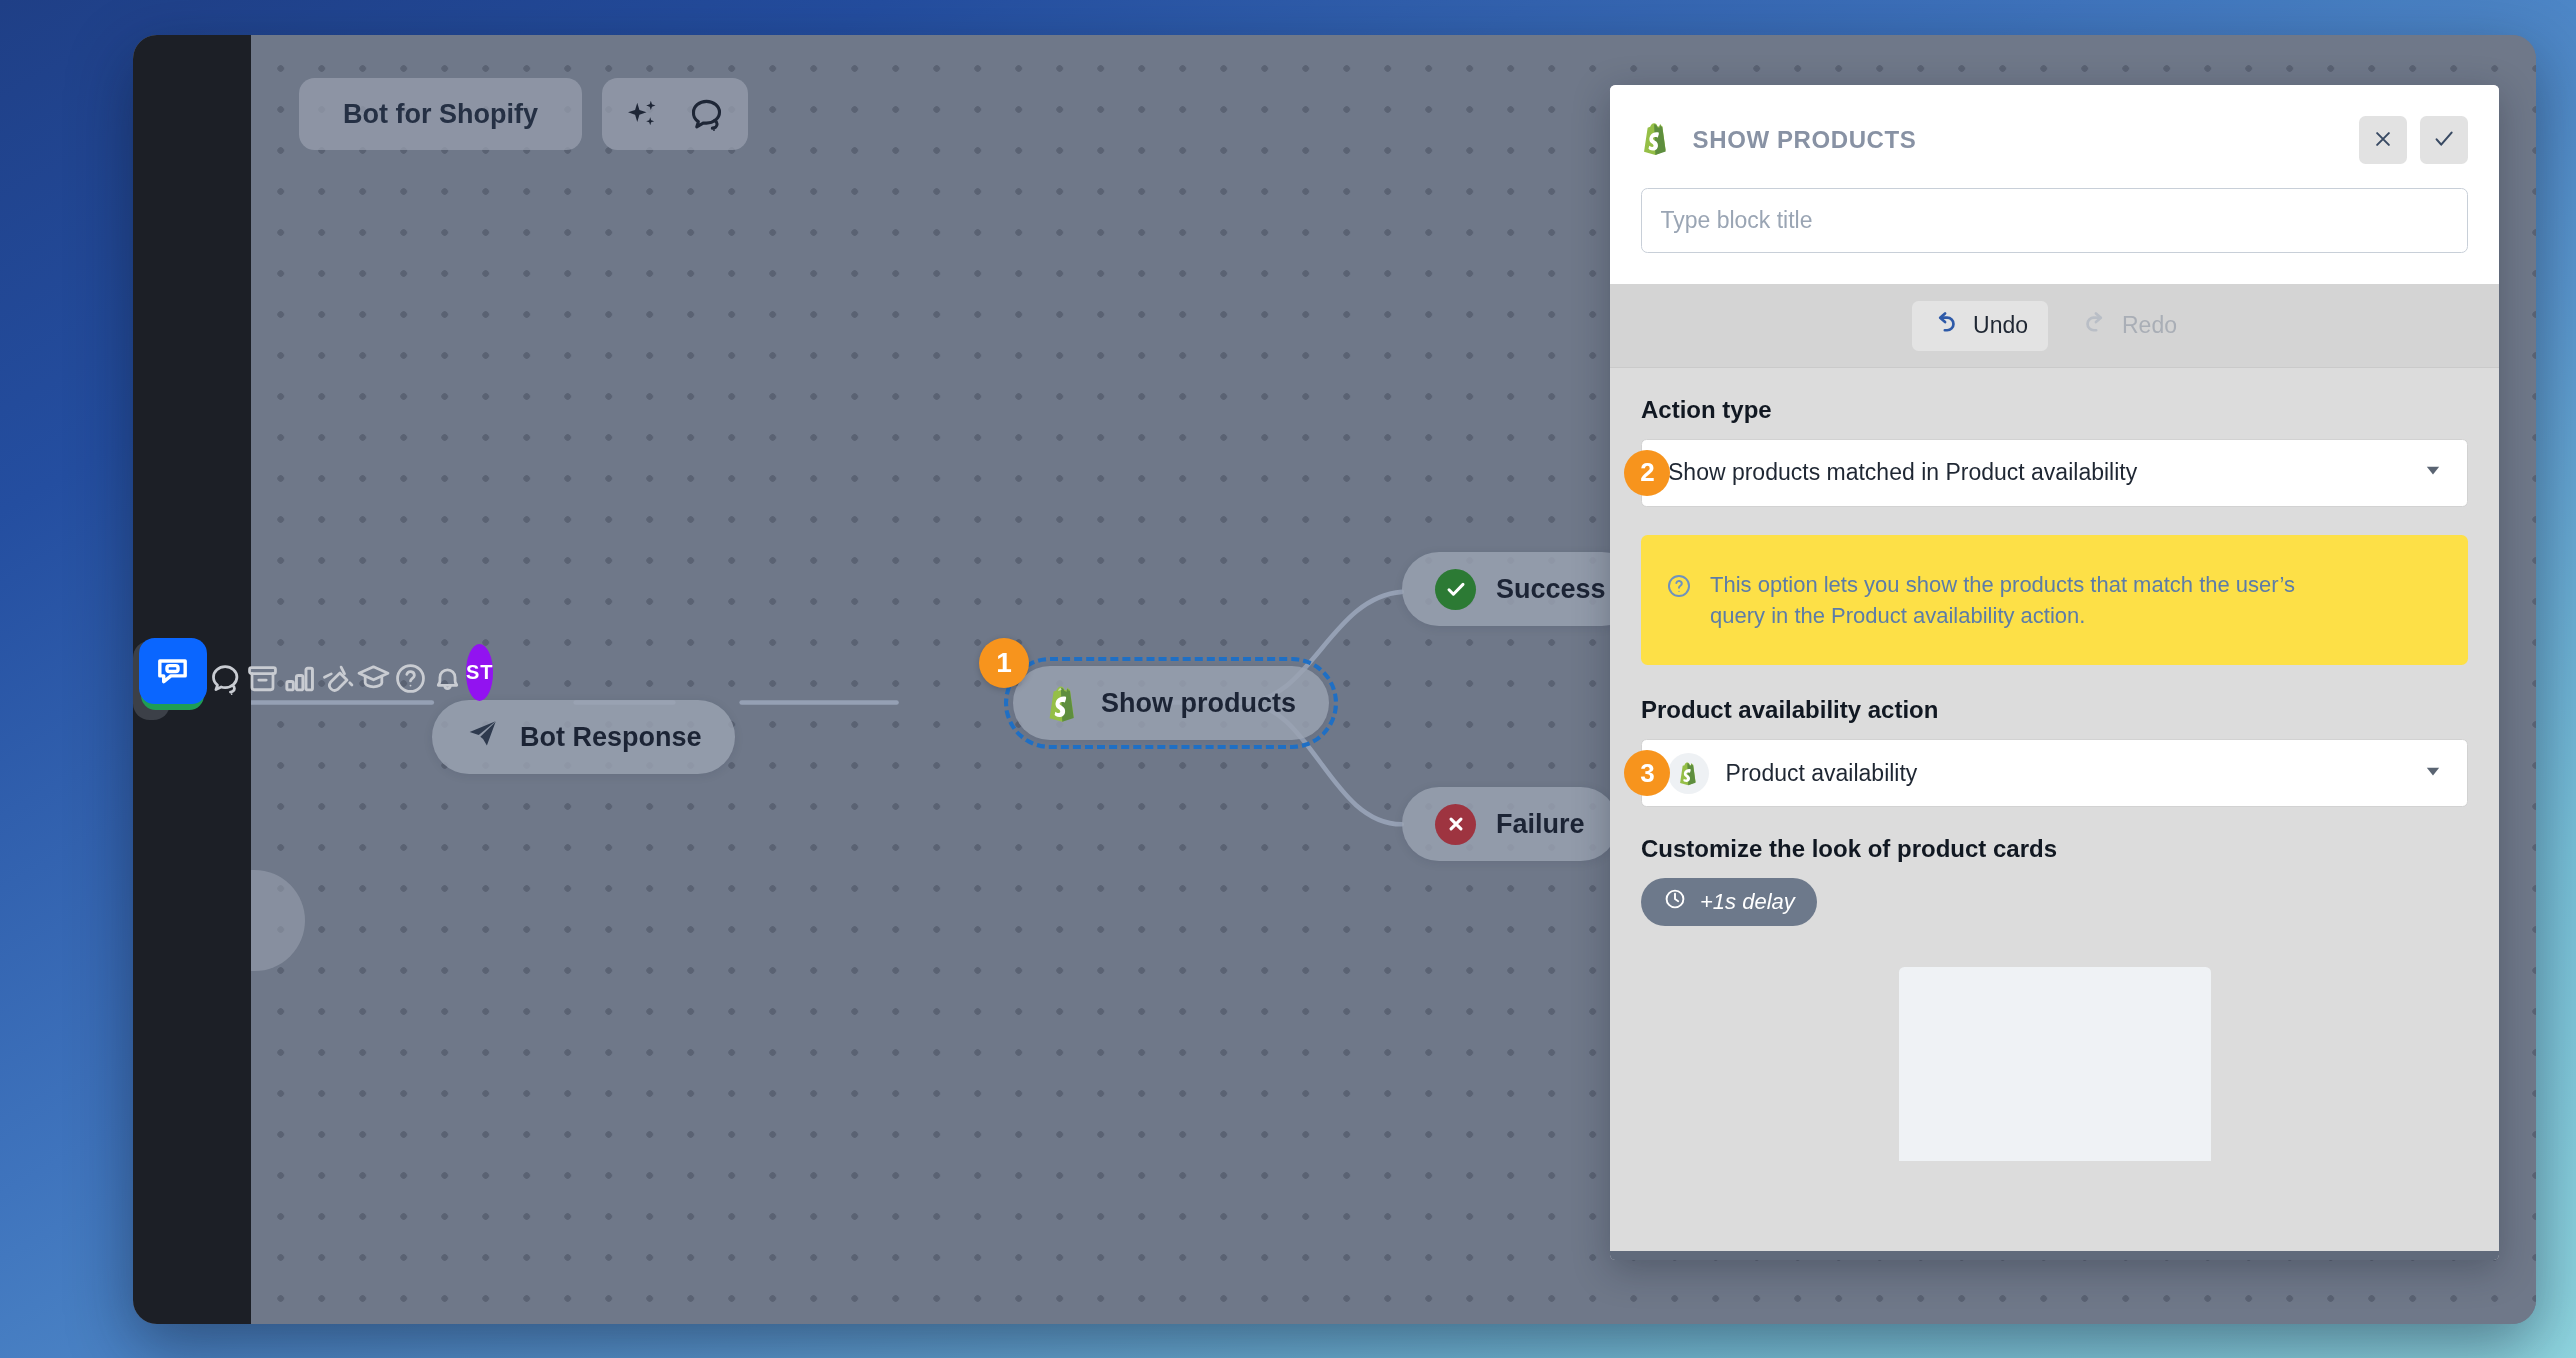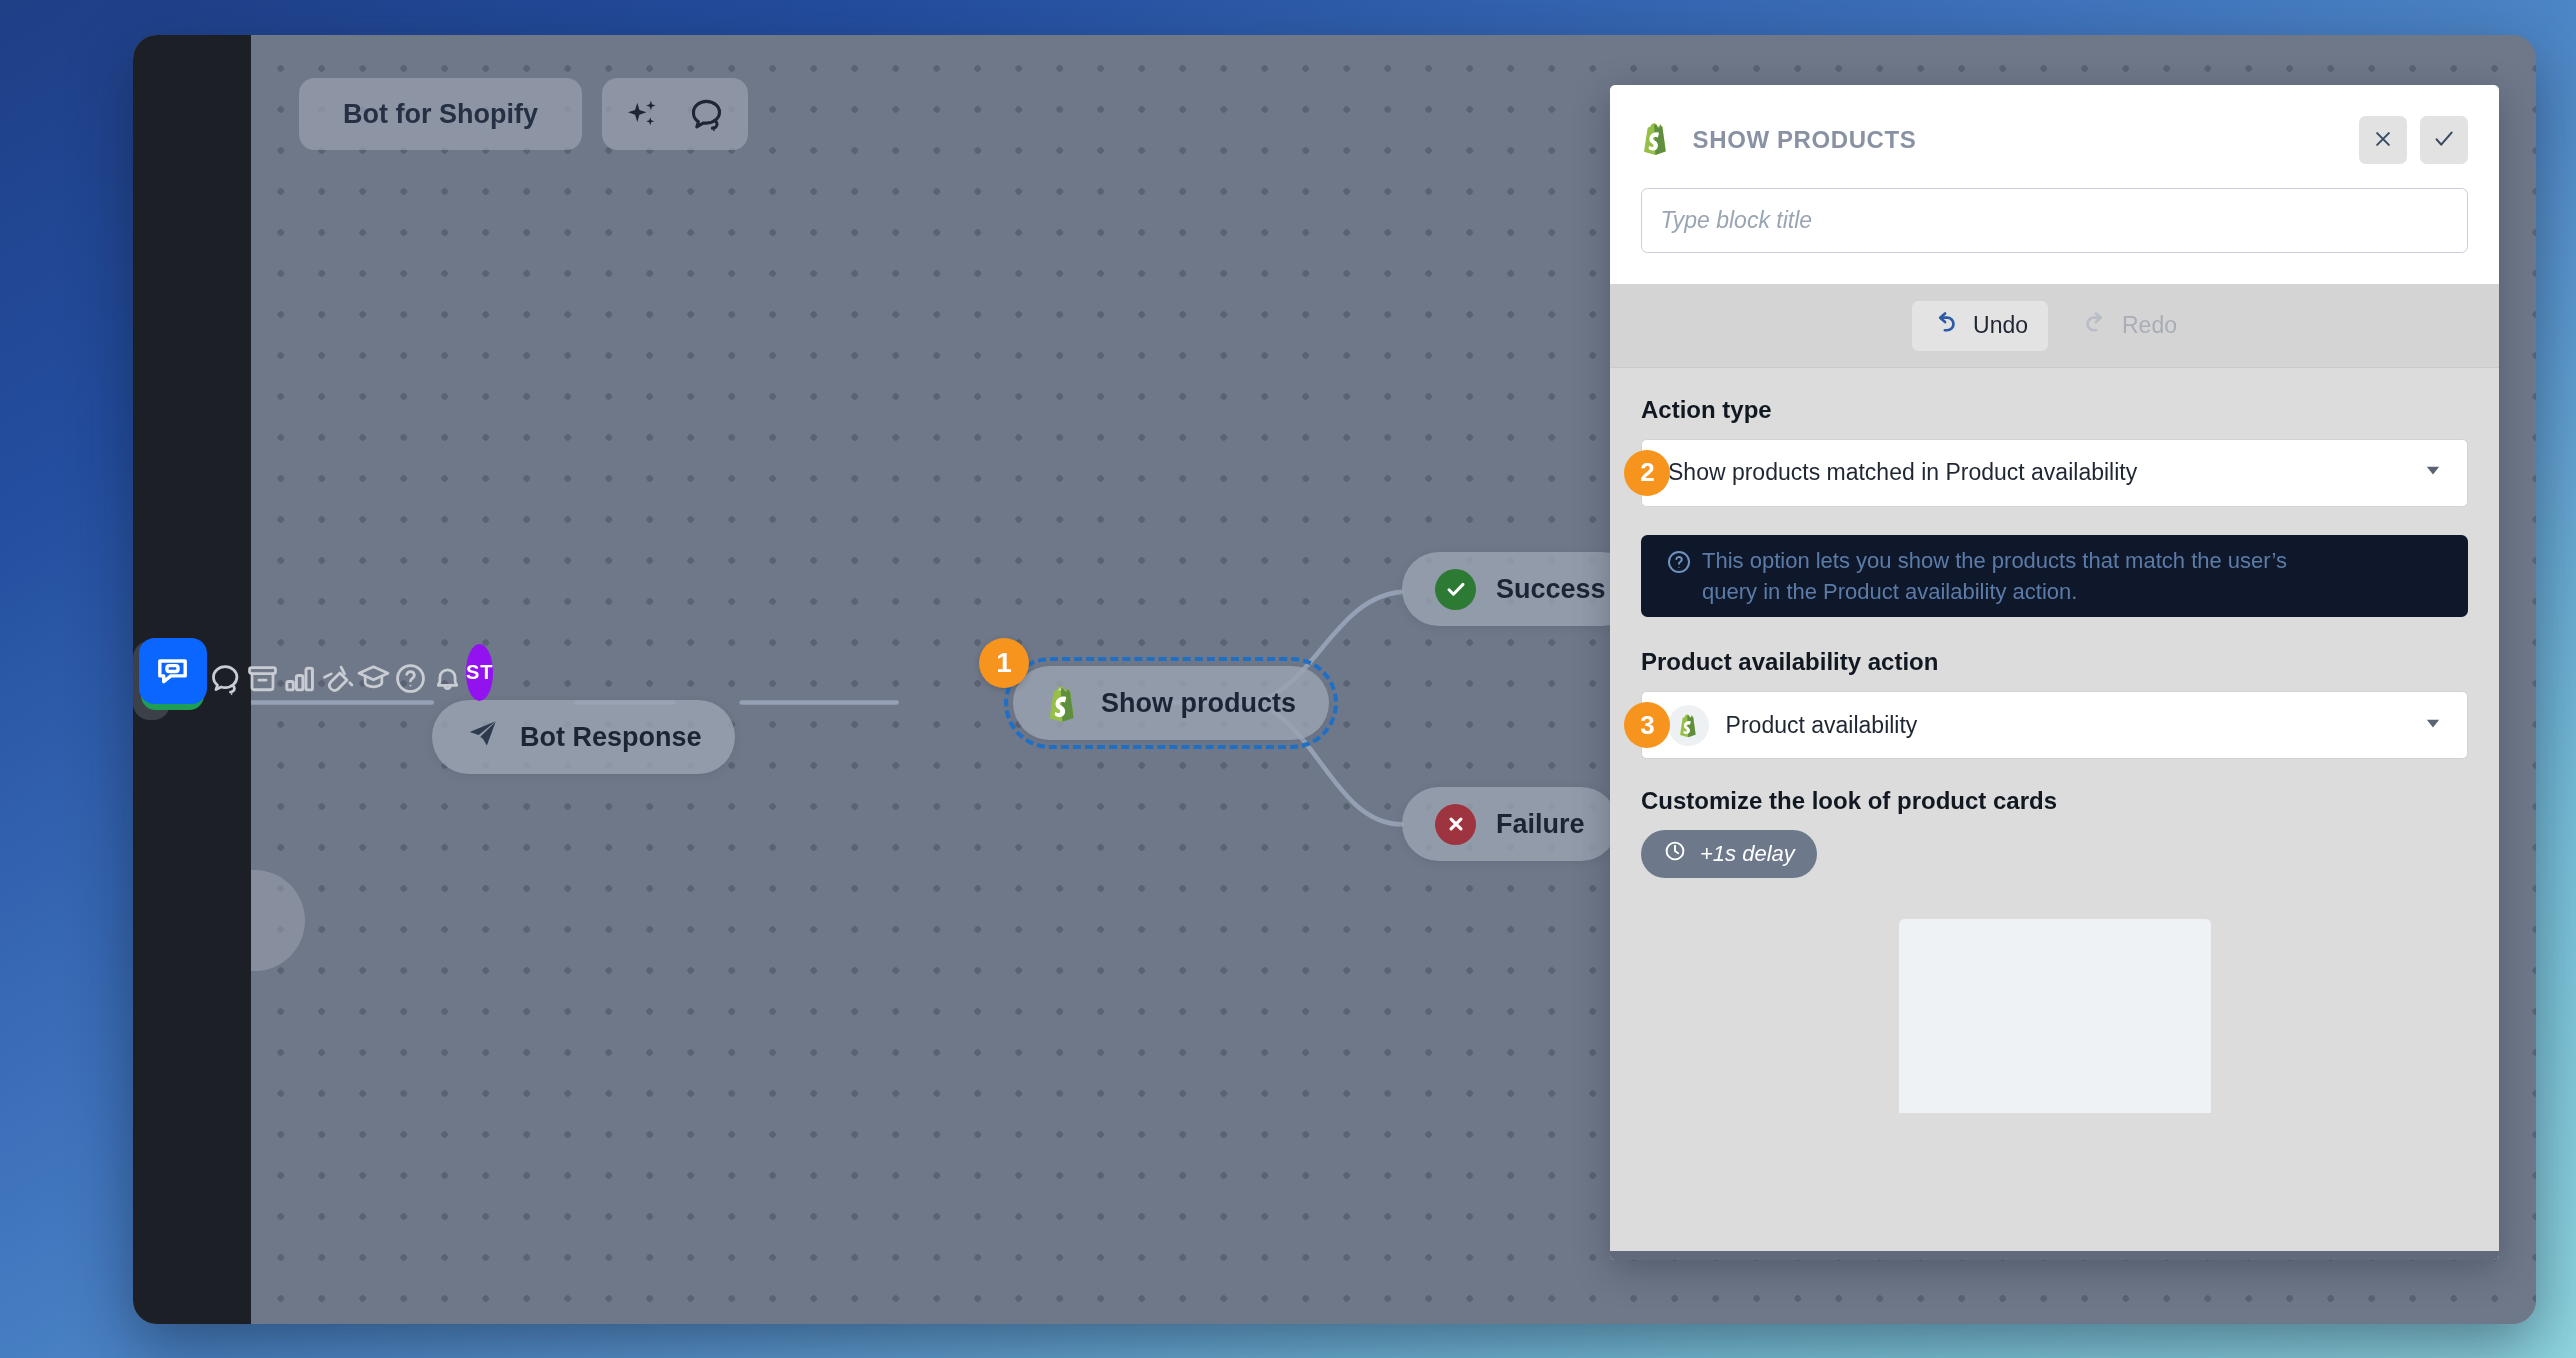--- a/index.html
+++ b/index.html
@@ -167,21 +167,21 @@
     background: #e2e2e2; border: none;
     display: flex; align-items: center; justify-content: center;
     cursor: pointer; color: #394a63;
   }
   #panel-head-actions { margin-left: auto; display: flex; gap: 13px; }
   #block-title-input {
     margin-top: 24px; width: 100%; height: 65px;
     border: 0.9px solid #c8cfd8; border-radius: 6.5px;
     background: #fff; padding: 0 18.4px;
     font-family: "Liberation Sans", sans-serif;
-    font-size: 23px; color: #2a3343; font-style: italic;
+    font-size: 23px; color: #2a3343;
   }
   #block-title-input::placeholder { color: #9aa5b4; }
 
   #undo-redo-bar {
     flex: 0 0 auto;
     background: #d4d4d4;
     padding: 16.6px 0;
     display: flex; justify-content: center; gap: 13px;
     border-bottom: 0.9px solid #cacaca;
   }
@@ -220,23 +220,23 @@
     display: flex; align-items: center; justify-content: center; z-index: 3;
   }
   .sel-icon-pill {
     width: 41px; height: 41px; border-radius: 50%;
     background: #eef1f4;
     display: flex; align-items: center; justify-content: center;
     flex: 0 0 auto;
   }
 
   #info-callout {
-    background: #0f172a; border-radius: 6.5px;
-    padding: 10px 24px; margin-bottom: 31px;
-    display: flex; gap: 9px; align-items: flex-start;
+    background: #fde047; border-radius: 6.5px;
+    padding: 34px 24px; margin-bottom: 31px;
+    display: flex; gap: 17px; align-items: flex-start;
   }
   #info-callout-text {
     font-size: 22px; line-height: 1.42; color: #5c7ca8; max-width: 645px;
   }
   .info-q { flex: 0 0 auto; color: #6f92bd; margin-top: 2.8px; }
 
   #delay-chip {
     display: inline-flex; align-items: center; gap: 13px;
     height: 48px; padding: 0 22px;
     border-radius: 24px;

